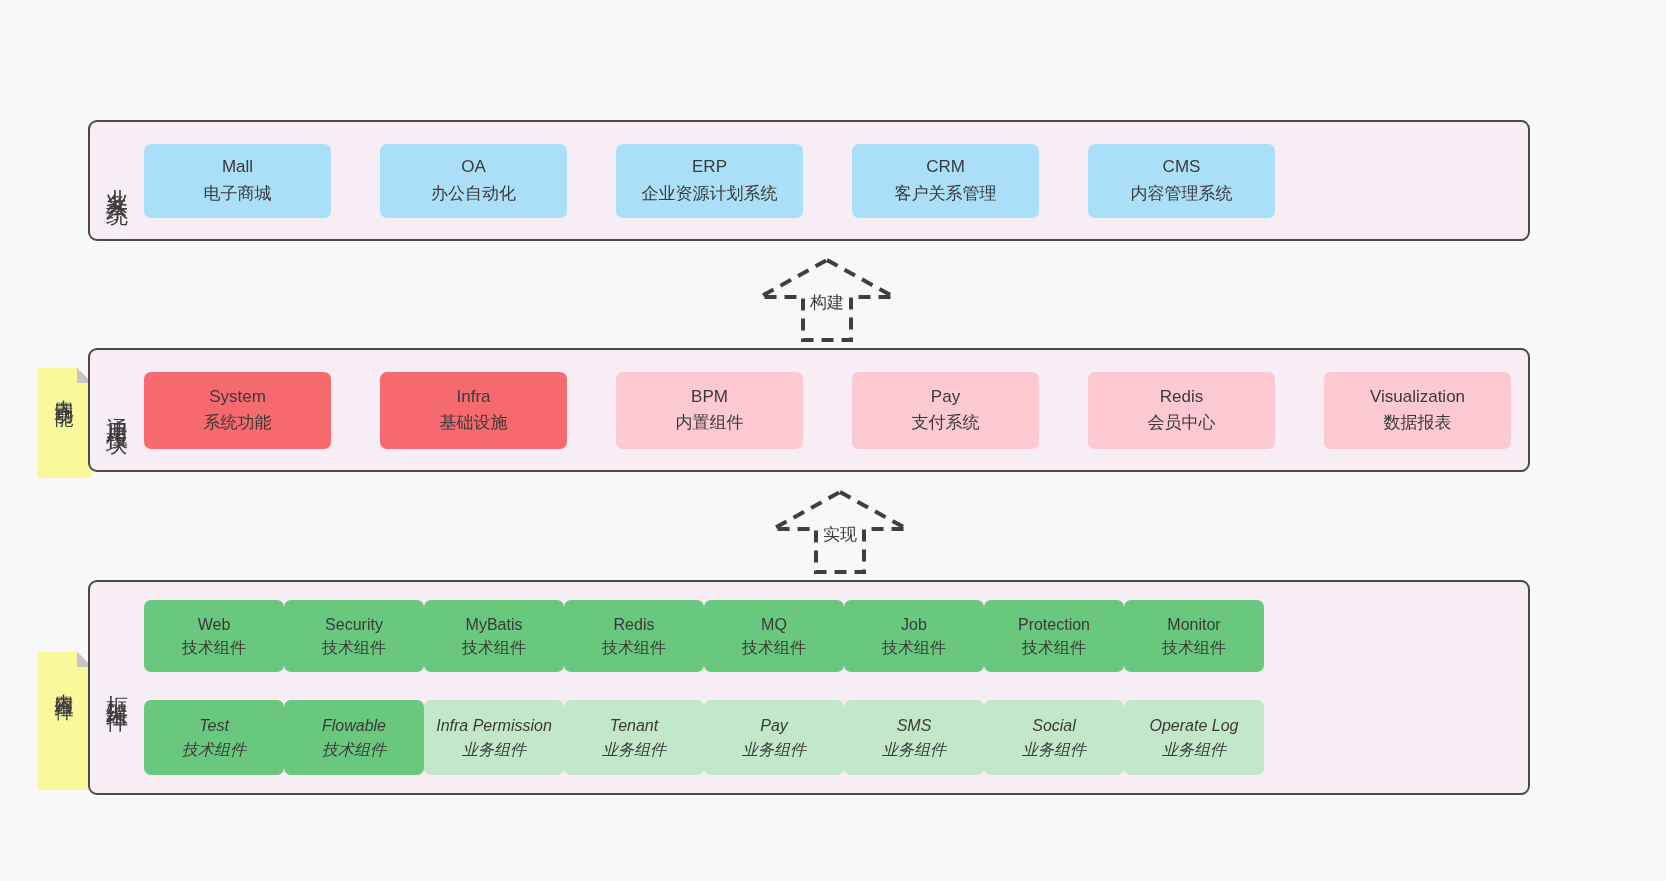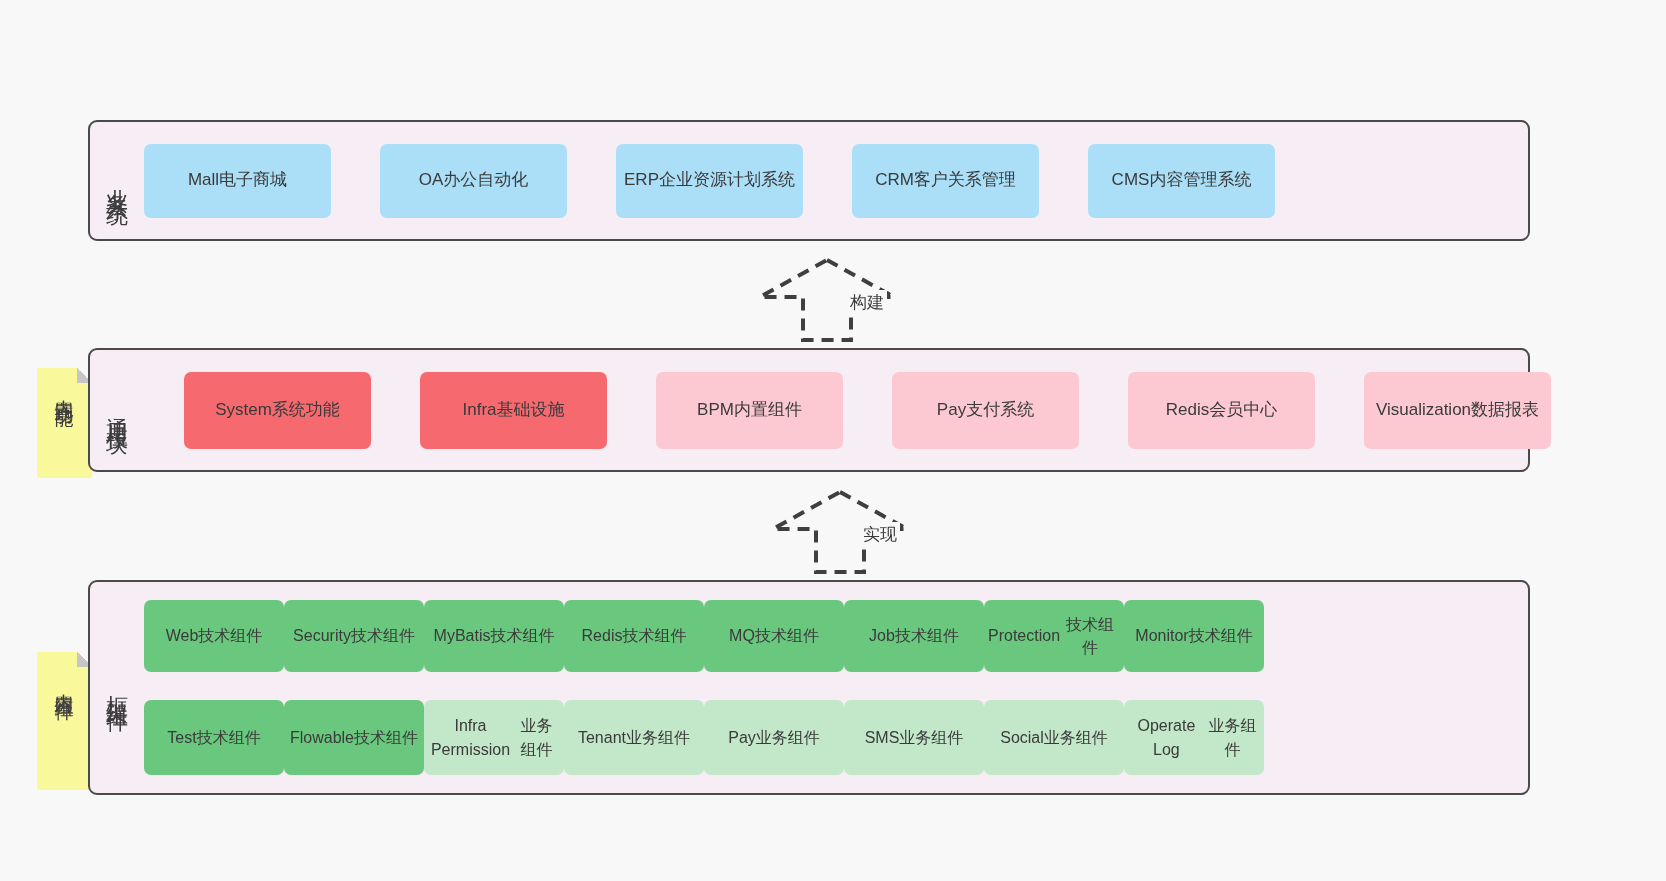--- a/index.html
+++ b/index.html
@@ -10,42 +10,42 @@
     color:#3a3a3a;
   }
   .panel {
     position:absolute; left:88px; width:1442px; box-sizing:border-box;
     background:var(--panel_bg,#f7edf5);
     border:2px solid var(--panel_border,#4a4a4a);
     border-radius:9px;
     display:flex;
   }
   #panel-business  { top:120px; height:121px; }
-  #panel-modules   { top:348px; height:124px;gap:40px; }
+  #panel-modules   { top:348px; height:124px; }
   #panel-framework { top:580px; height:215px; }
 
   .label-col { flex:0 0 54px; display:flex; align-items:center; justify-content:center; }
   .v-label {
     writing-mode:vertical-rl; text-orientation:upright;
     font-size:22px; letter-spacing:5px; line-height:1; color:#3c3c3c;
   }
 
   .boxes { flex:1; display:flex; align-items:center; gap:49px; }
   .box {
     border-radius:7px; box-sizing:border-box;
-    display:flex; flex-direction:row; align-items:center; justify-content:center;
+    display:flex; flex-direction:column; align-items:center; justify-content:center;
     text-align:center; font-size:17px; line-height:1.55; padding:2px 4px;
   }
   .box-lg { flex:0 0 187px; width:187px; height:74px; }
   #panel-modules .box-lg { height:77px; }
 
   .fw-grid { flex:1; display:flex; flex-direction:column; justify-content:center; gap:28px; }
   .fw-row  { display:flex; }
   .box-sm  { flex:0 0 140px; width:140px; min-height:72px; font-size:16px; line-height:1.45; }
-  .fw-row2 .box-sm { min-height:75px; }
+  .fw-row2 .box-sm { min-height:75px;font-style:italic; }
 
   .blue       { background:var(--blue,#abdef7); }
   .red        { background:var(--red,#f5696f); }
   .pink       { background:var(--pink,#fcc9d2); }
   .green      { background:var(--green,#69c87d); }
   .lightgreen { background:var(--lightgreen,#c3e7c9); }
 
   .note {
     position:absolute; width:55px; border-radius:2px;
     background:var(--yellow,#f9f99c);
@@ -63,21 +63,21 @@
   }
   #note-framework .note-text { top:26px; }
 
   .arrow { position:absolute; width:140px; height:86px; }
   #arrow-build     { left:757px; top:257px; }
   #arrow-implement { left:770px; top:489px; }
   .arrow svg { position:absolute; left:0; top:0; }
   .arrow-label {
     position:absolute; left:50%; top:33px; transform:translateX(-50%);
     background:var(--page_bg,#f8f8f8); padding:1px 3px;
-    font-size:17px; color:#3c3c3c; white-space:nowrap;margin-left:40px;
+    font-size:17px; color:#3c3c3c; white-space:nowrap;
   }
 </style>
 </head>
 <body>
 
 <div class="note" id="note-modules">
   <span class="note-fold"></span>
   <span class="note-text">内置功能</span>
 </div>
 <div class="note" id="note-framework">

